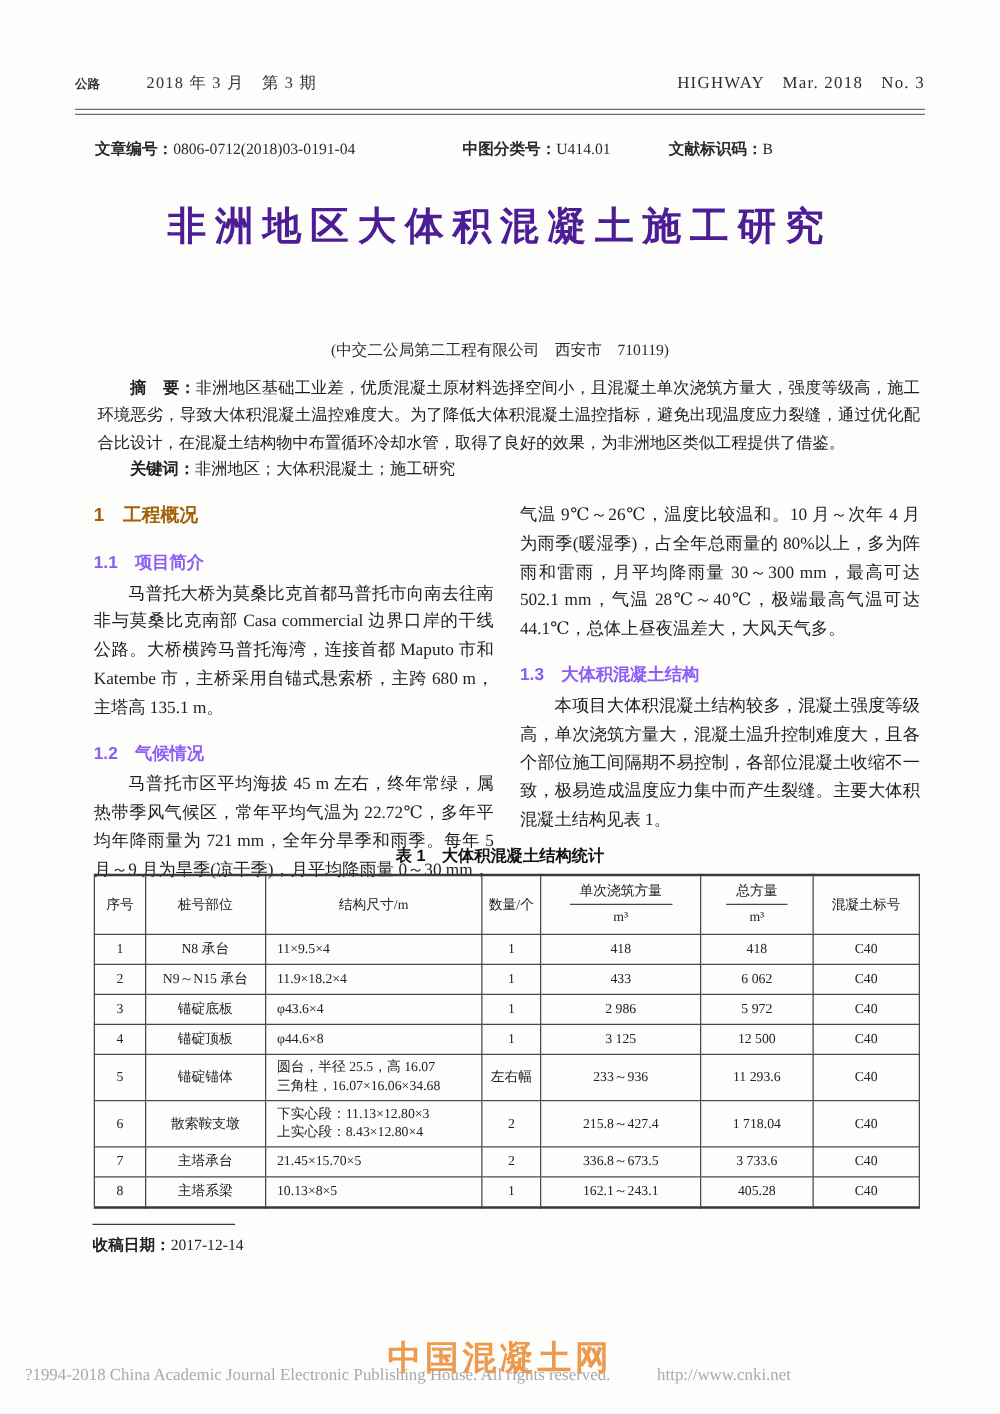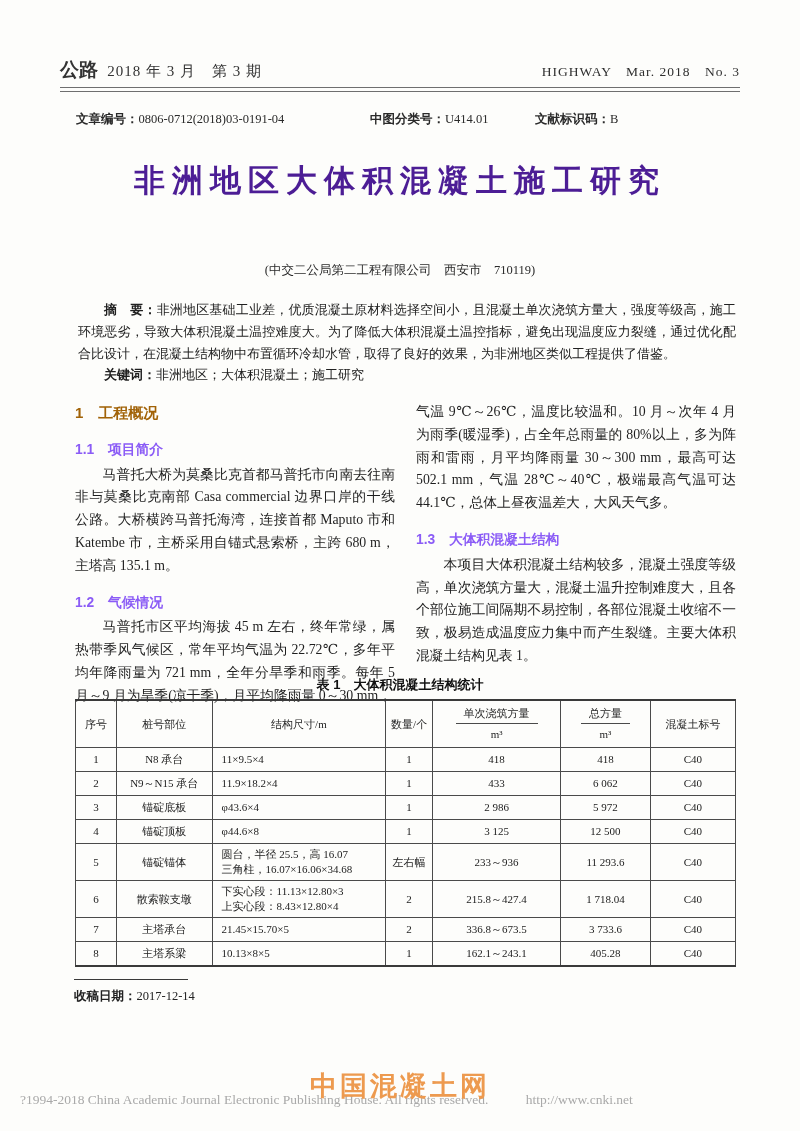--- a/index.html
+++ b/index.html
@@ -3,34 +3,34 @@
 <meta charset="utf-8">
 <style>
   html,body{margin:0;padding:0;background:#e8e8e8;}
   .page{
     position:relative;width:800px;height:1131px;margin:0 auto;
     background:#fdfdfb;overflow:hidden;color:#1c1c1c;
     font-family:"Liberation Serif","DejaVu Serif",serif;
   }
   
   .hdr{position:absolute;top:57px;left:60px;right:60px;display:flex;justify-content:space-between;align-items:baseline;font-size:13px;color:#333;}
-  .hdr .jcn{font-weight:bold;font-size:19px;font-family:"Liberation Sans","DejaVu Sans",sans-serif;margin-right:6px;}
-  .hdr .issue{font-size:15px;letter-spacing:1px;}
+  .hdr .jcn{font-weight:bold;font-size:10px;font-family:"Liberation Sans","DejaVu Sans",sans-serif;margin-right:14px;}
+  .hdr .issue{font-size:13px;letter-spacing:1px;margin-left:20px;}
   .hdr .en{font-size:13.5px;letter-spacing:1px;color:#2e2e2e;}
   .rule2{position:absolute;top:87px;left:60px;right:60px;height:3px;border-top:1px solid #6f6f6f;border-bottom:1px solid #6f6f6f;}
   
   .meta{position:absolute;top:111px;left:0;right:0;font-size:12.5px;color:#2a2a2a;}
   .meta .m1{position:absolute;left:76px;}
   .meta .m2{position:absolute;left:370px;}
   .meta .m3{position:absolute;left:535px;}
   .meta b{font-family:"Liberation Sans","DejaVu Sans",sans-serif;font-weight:bold;}
   
   .title{position:absolute;top:160px;left:0;width:100%;text-align:center;font-size:31px;font-weight:bold;letter-spacing:7px;font-family:"Liberation Sans","DejaVu Sans",sans-serif;color:#4c1d95;}
   .authors{position:absolute;top:231px;left:0;width:100%;text-align:center;font-size:17px;letter-spacing:2px;color:#1a1a1a;}
-  .affil{position:absolute;top:262px;left:0;width:100%;text-align:center;font-size:12.5px;color:#2a2a2a;}
+  .affil{position:absolute;top:272px;left:0;width:100%;text-align:center;font-size:12.5px;color:#2a2a2a;}
   
   .abs{position:absolute;top:299px;left:78px;width:658px;font-size:13px;line-height:21.8px;text-align:justify;color:#202020;}
   .abs p{margin:0;text-indent:2em;}
   .abs b{font-family:"Liberation Sans","DejaVu Sans",sans-serif;}
   
   .cols{position:absolute;top:401px;left:75px;width:661px;display:flex;gap:21px;}
   .col{width:320px;font-size:13.8px;line-height:22.8px;text-align:justify;color:#1e1e1e;}
   .col h2{font-size:15px;margin:1px 0 5px;font-family:"Liberation Sans","DejaVu Sans",sans-serif;color:#a16207;}
   .col h3{font-size:13.8px;margin:14px 0 2px;font-family:"Liberation Sans","DejaVu Sans",sans-serif;color:#8b5cf6;}
   .col p{margin:0;text-indent:2em;}

